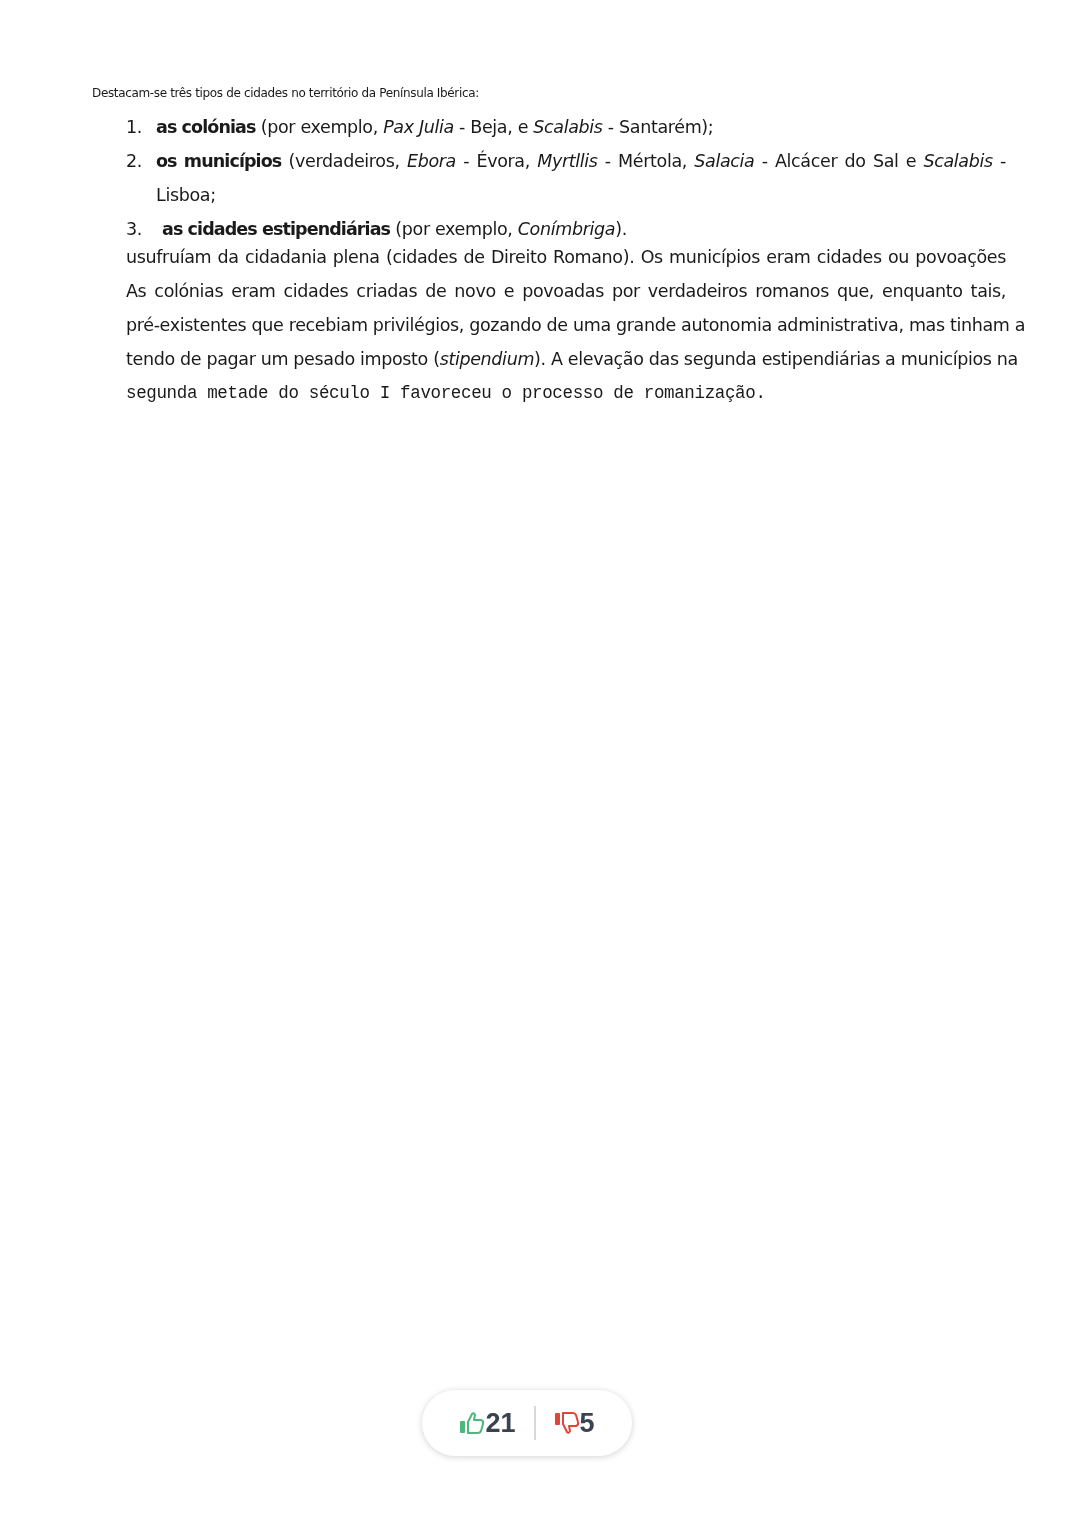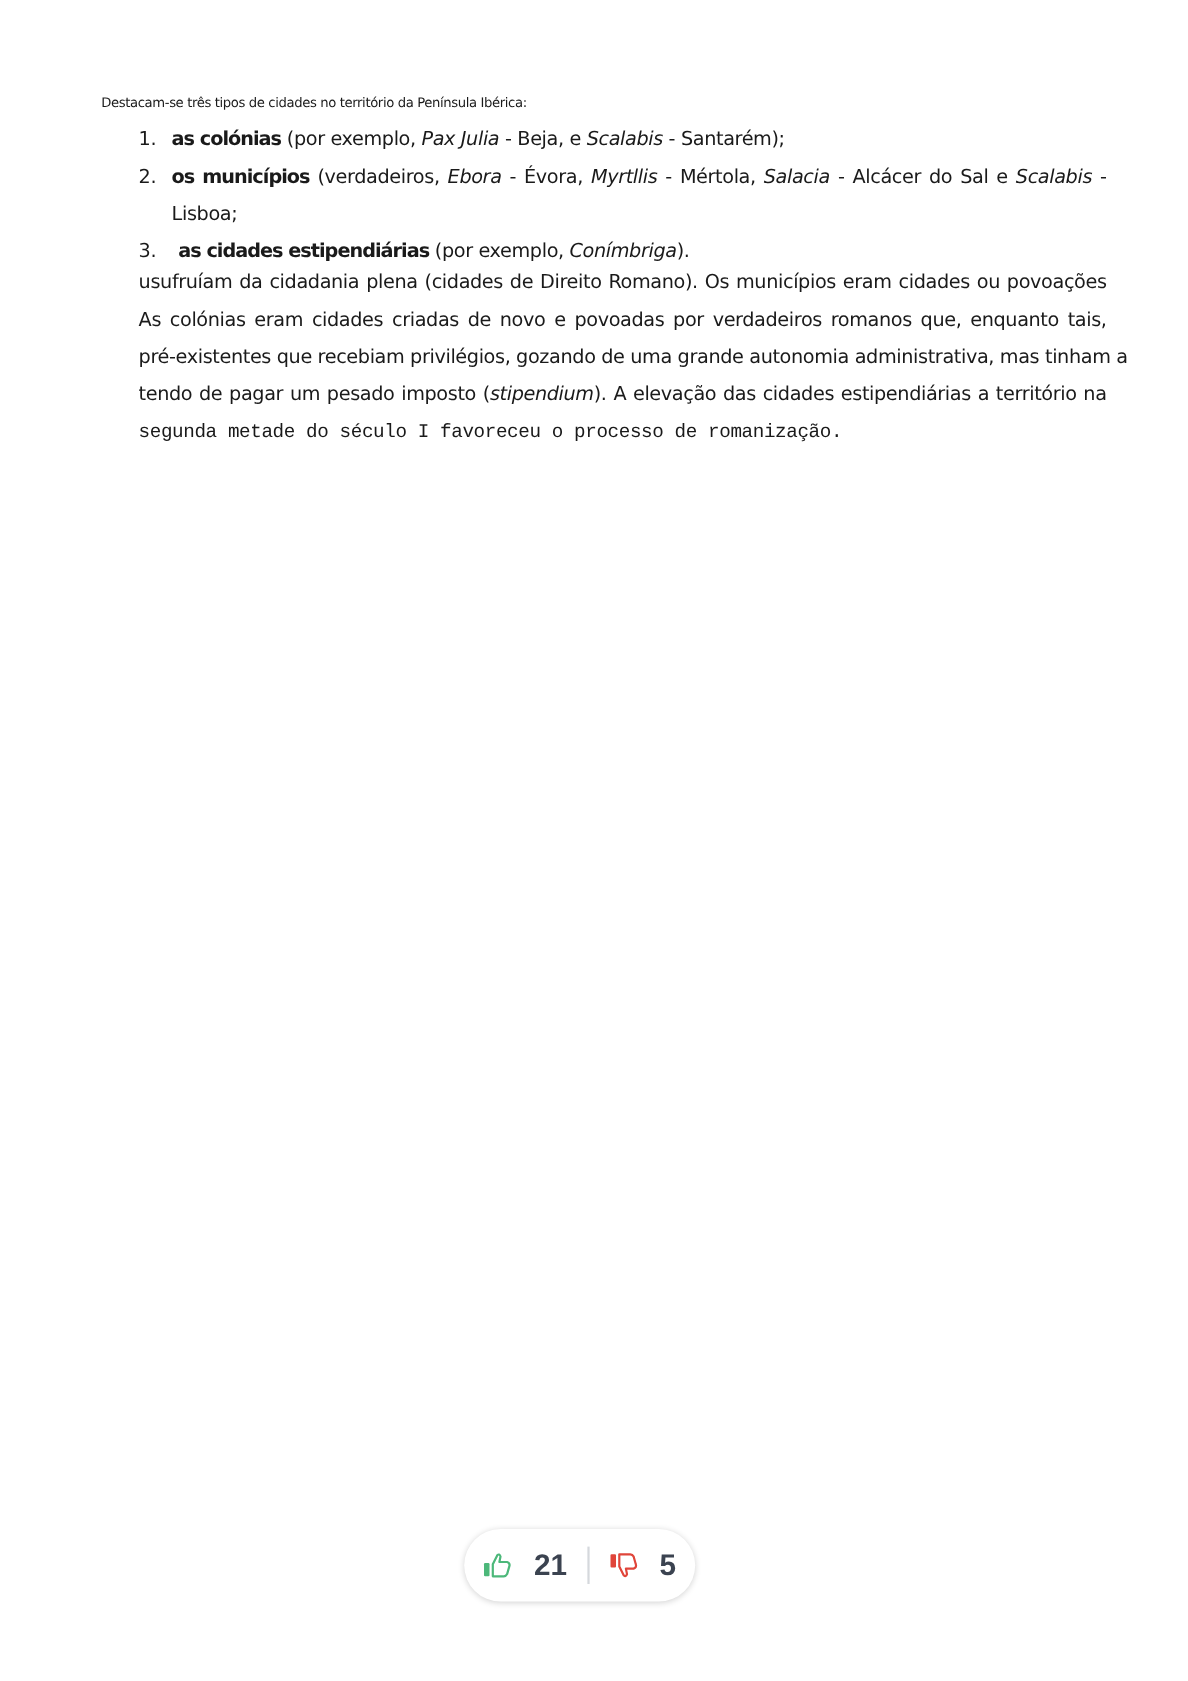--- a/index.html
+++ b/index.html
@@ -28,21 +28,21 @@
     }
     .para .ln { display: block; text-align: justify; text-align-last: justify; white-space: nowrap; }
     .para .ln.last { text-align-last: left; font-family: Liberation Mono, monospace; }
     .votes {
       position: absolute; left: 422px; top: 1390px; width: 210px; height: 66px;
       border-radius: 34px; background: #ffffff;
       box-shadow: 0 1px 6px rgba(0,0,0,0.18);
       display: flex; align-items: center; justify-content: center;
       font-family: "Liberation Sans", sans-serif;
     }
-    .vote { display: flex; align-items: center; gap: 20px; cursor: pointer; }
+    .vote { display: flex; align-items: center; gap: 0; cursor: pointer; }
     .vote .count { font-size: 27px; font-weight: bold; color: #3b4350; }
     .sep { width: 2px; height: 34px; background: #d5d8dc; margin: 0 18px; }
     .vote svg { display: block; }
   </style>
 </head>
 <body>
 
 <div class="page">
   <p class="intro">Destacam-se três tipos de cidades no território da Península Ibérica:</p>
 
@@ -64,21 +64,21 @@
       <span class="body">
         <span class="b">as cidades estipendiárias</span><span class="rich"><span> (por exemplo, </span><span class="i">Conímbriga</span><span>).</span></span>
       </span>
     </li>
   </ol>
 
   <p class="para">
     <span class="ln"><span>usufruíam da cidadania plena (cidades de Direito Romano). Os municípios eram cidades ou povoações</span></span>
     <span class="ln"><span>As colónias eram cidades criadas de novo e povoadas por verdadeiros romanos que, enquanto tais,</span></span>
     <span class="ln"><span>pré-existentes que recebiam privilégios, gozando de uma grande autonomia administrativa, mas tinham a</span></span>
-    <span class="ln"><span>tendo de pagar um pesado imposto (</span><span class="i">stipendium</span><span>). A elevação das cidades estipendiárias a território na</span></span>
+    <span class="ln"><span>tendo de pagar um pesado imposto (</span><span class="i">stipendium</span><span>). A elevação das segunda estipendiárias a municípios na</span></span>
     <span class="ln last"><span>segunda metade do século I favoreceu o processo de romanização.</span></span>
   </p>
 
   <div class="votes">
     <div class="vote">
       <span>
         <svg width="26" height="24" viewBox="0 0 26 24">
           <rect x="1" y="10" width="5" height="12" rx="1" fill="#4cb87a"></rect>
           <path d="M9 11 L13 3 Q15 1 16 4 L15 9 L22 9 Q25 10 24 13 L22 20 Q21 22 19 22 L9 22 Z" fill="none" stroke="#4cb87a" stroke-width="2" stroke-linejoin="round"></path>
         </svg>

